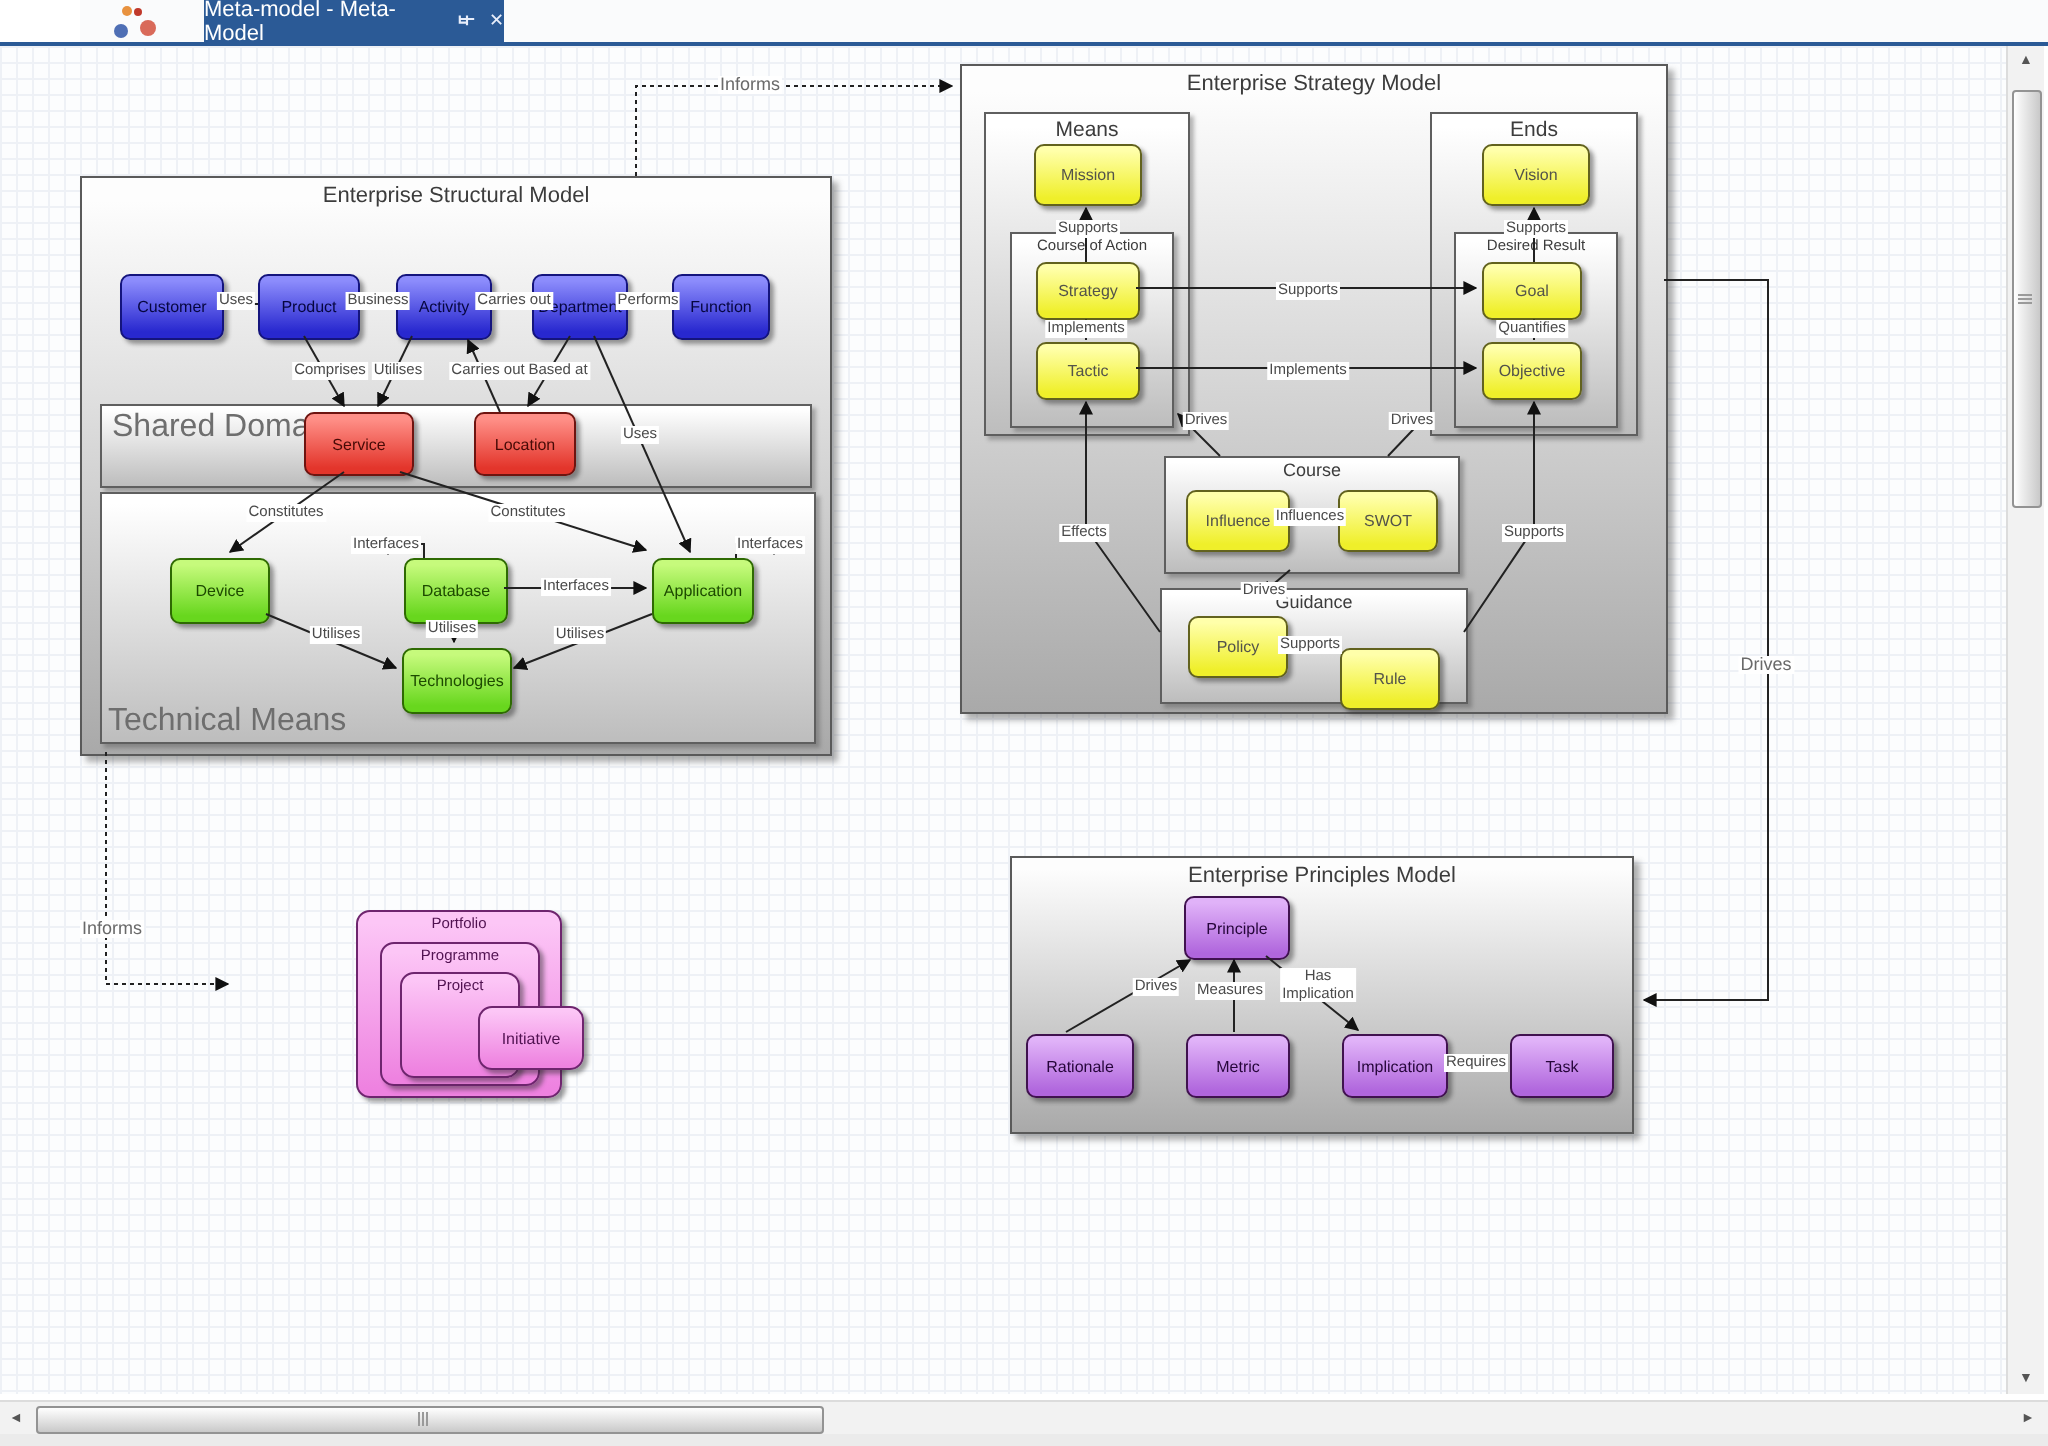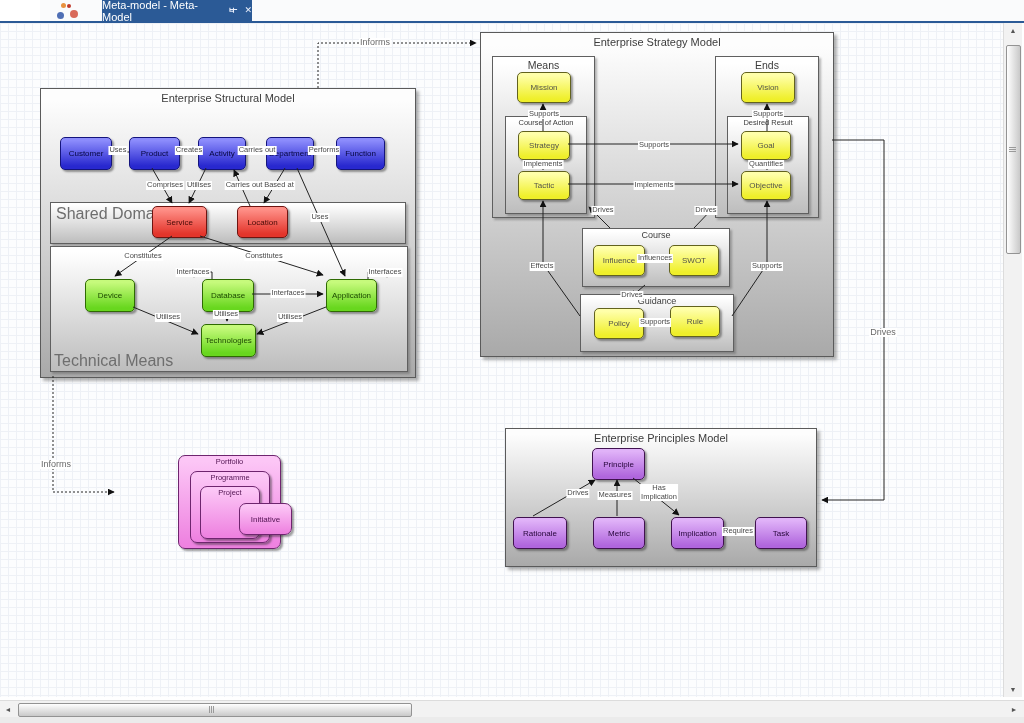--- a/index.html
+++ b/index.html
@@ -76,21 +76,21 @@
   <div class="ent blue" style="left:198px;top:137px;width:46px;height:31px">
       <span>Activity</span>
     </div>
   <div class="ent blue" style="left:266px;top:137px;width:46px;height:31px">
       <span>Department</span>
     </div>
   <div class="ent blue" style="left:336px;top:137px;width:47px;height:31px">
       <span>Function</span>
     </div>
   <div class="lbl" style="left:118px;top:146px">Uses</div>
-  <div class="lbl" style="left:189px;top:146px">Creates</div>
+  <div class="lbl" style="left:189px;top:146px">Business</div>
   <div class="lbl" style="left:257px;top:146px">Carries out</div>
   <div class="lbl" style="left:324px;top:146px">Performs</div>
   <div class="lbl" style="left:165px;top:181px">Comprises</div>
   <div class="lbl" style="left:199px;top:181px">Utilises</div>
   <div class="lbl" style="left:244px;top:181px">Carries out</div>
   <div class="lbl" style="left:279px;top:181px">Based at</div>
 
   <div class="group" style="left:50px;top:202px;width:354px;height:40px"></div>
   <div class="dtitle" style="left:56px;top:205px">Shared Domain</div>
   <div class="ent red" style="left:152px;top:206px;width:53px;height:30px">
@@ -182,21 +182,21 @@
     </div>
 
   <div class="group" style="left:580px;top:294px;width:152px;height:56px">
     <div class="stitle" style="font-size:9px">Guidance</div>
   </div>
   <div class="lbl" style="left:632px;top:291px">Drives</div>
   <div class="ent yellow" style="left:594px;top:308px;width:48px;height:29px">
       <span>Policy</span>
     </div>
   <div class="lbl" style="left:655px;top:318px">Supports</div>
-  <div class="ent yellow" style="left:670px;top:306px;width:48px;height:29px">
+  <div class="ent yellow" style="left:670px;top:324px;width:48px;height:29px">
       <span>Rule</span>
     </div>
 
   <div class="pinkwrap" style="left:178px;top:455px;width:101px;height:92px">
     <div class="stitle">Portfolio</div>
   </div>
   <div class="pinkwrap" style="left:190px;top:471px;width:78px;height:70px">
     <div class="stitle">Programme</div>
   </div>
   <div class="pinkwrap" style="left:200px;top:486px;width:58px;height:51px">

